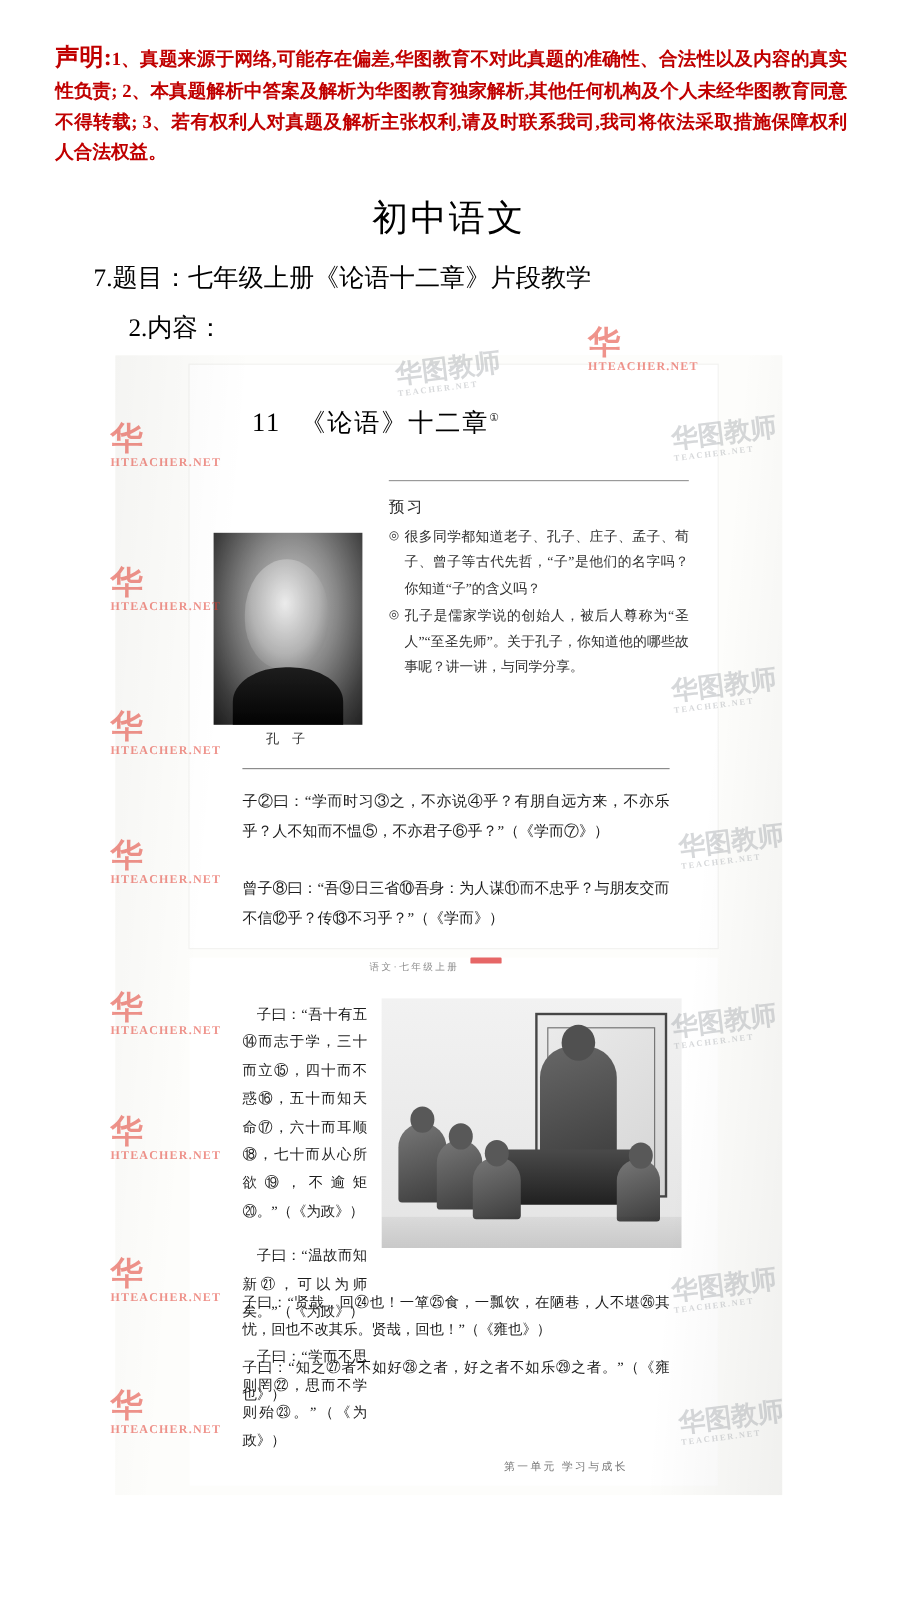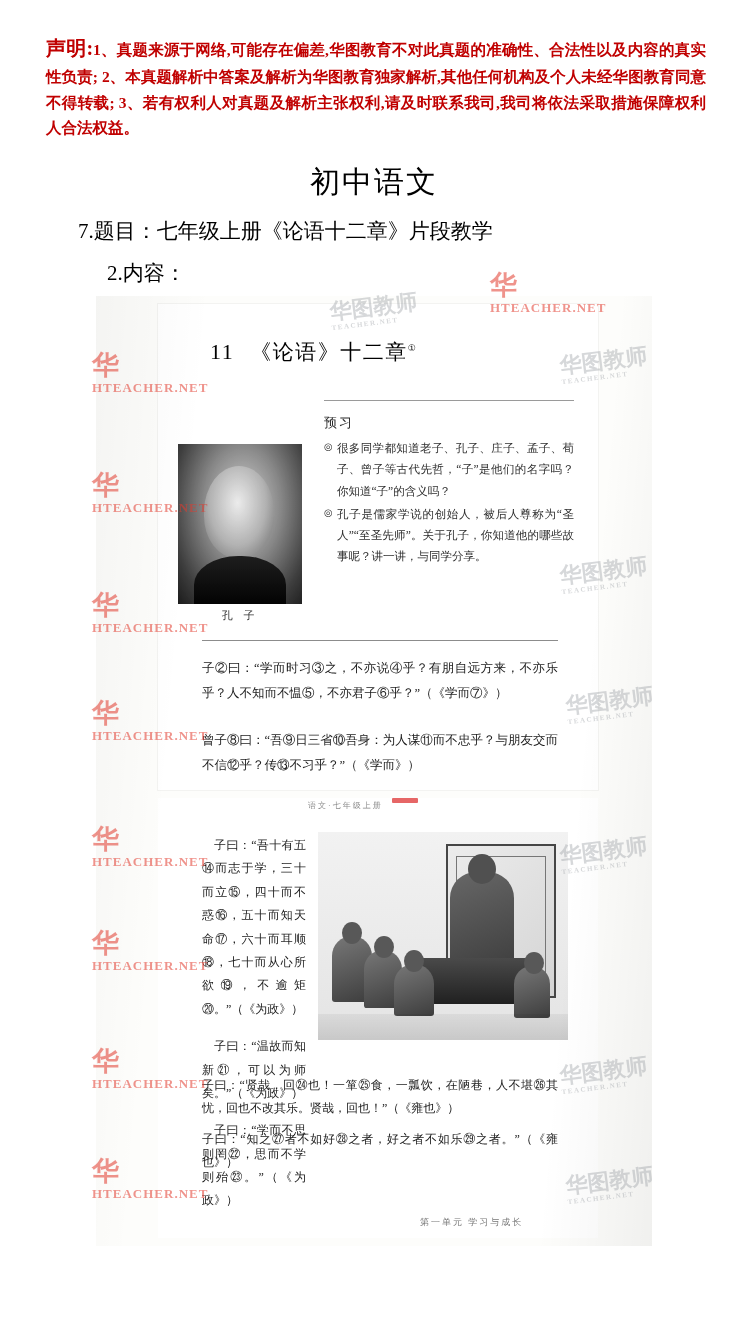--- a/index.html
+++ b/index.html
@@ -338,21 +338,21 @@
     color: #e23b2e;
     font-weight: bold;
     line-height: 1;
   }
   .wm-red .big {
     font-size: 27px;
     letter-spacing: 0px;
     display: block;
   }
   .wm-red .small {
-    font-size: 13px;
+    font-size: 10px;
     letter-spacing: 1px;
     display: block;
     margin-top: 2px;
   }
   .wm-grey {
     color: #9fa3a8;
     font-weight: bold;
     line-height: 1;
     transform: rotate(-7deg);
     opacity: .42;

